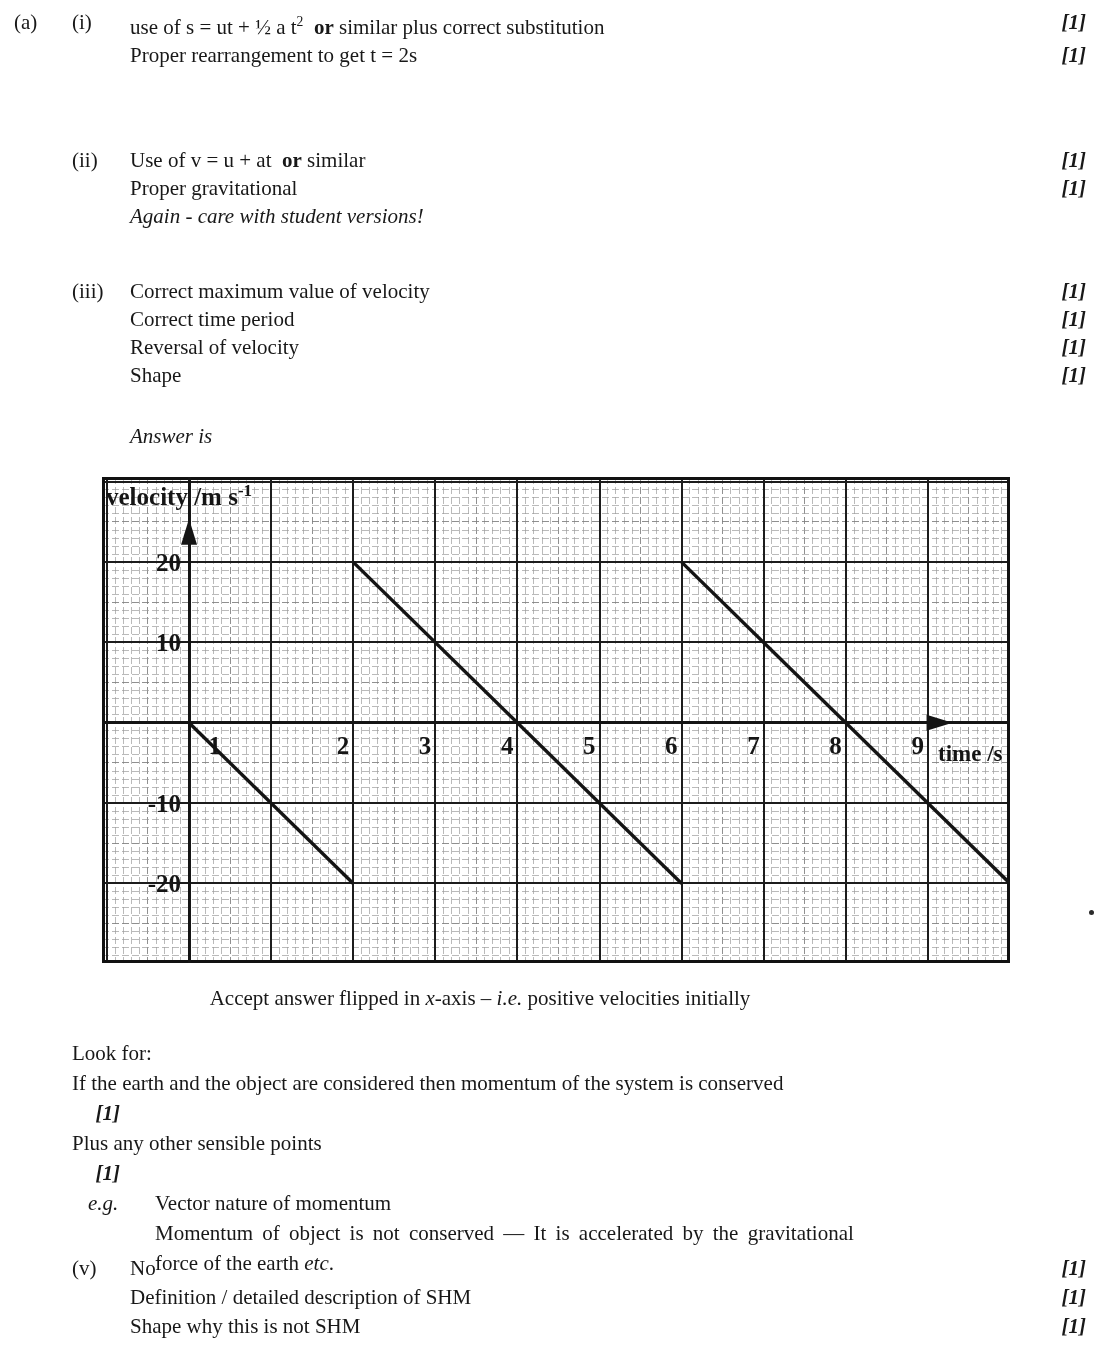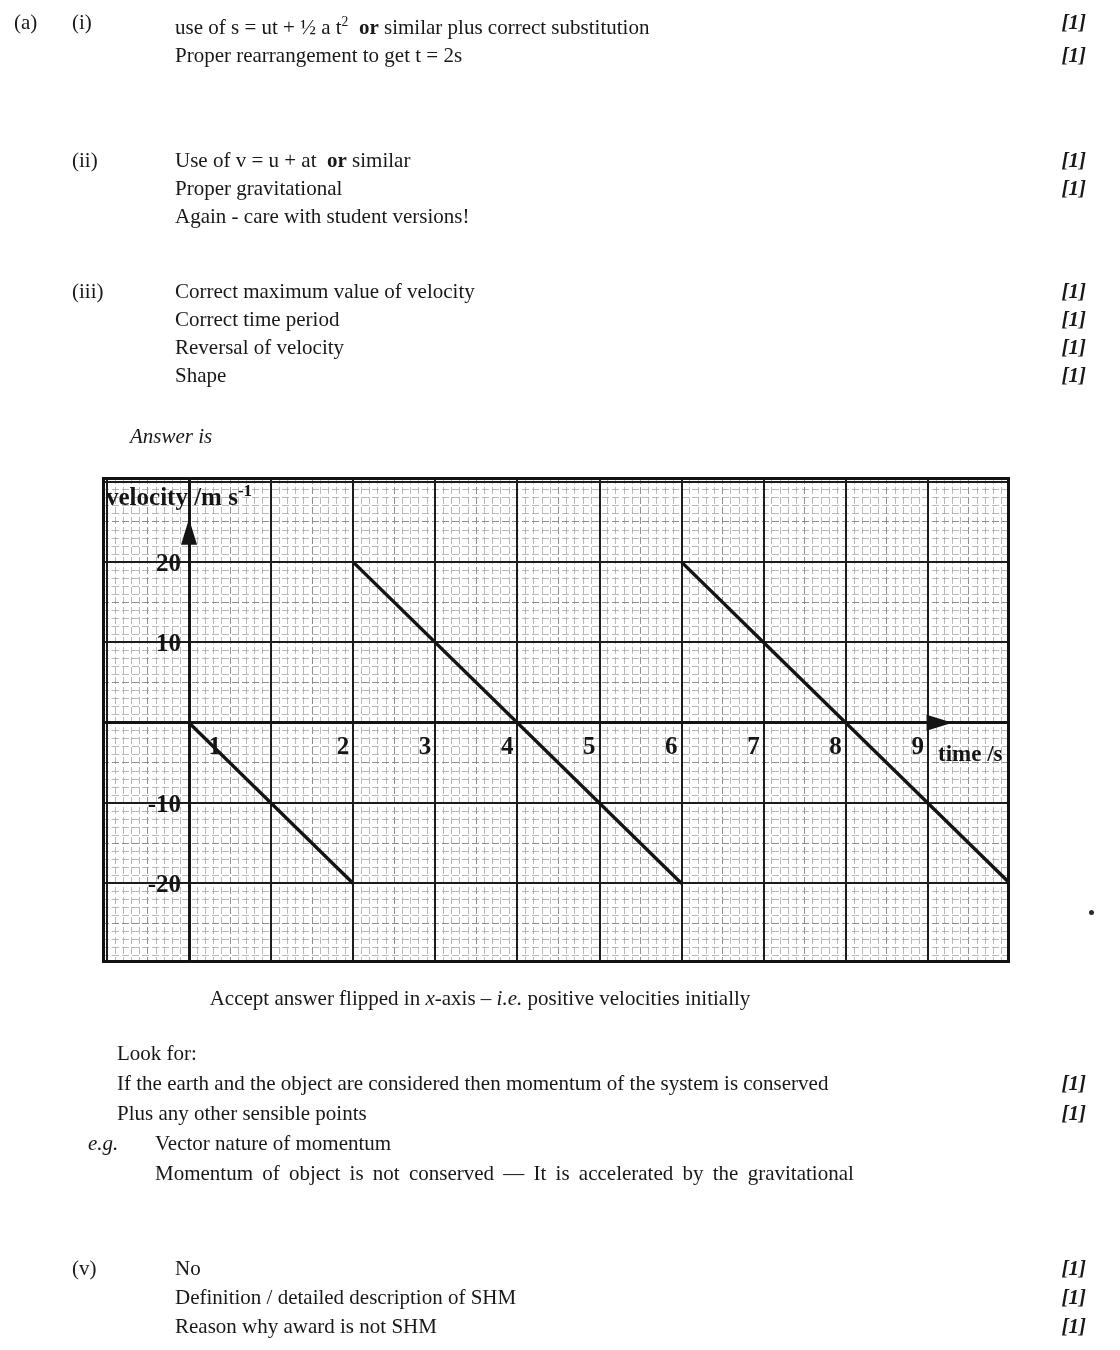--- a/index.html
+++ b/index.html
@@ -4,23 +4,23 @@
 <style>
   html,body{margin:0;padding:0;background:#d8d8d8;}
   .page{position:relative;width:1120px;height:1350px;background:#ffffff;
         font-family:"Liberation Serif","DejaVu Serif",serif;color:#181818;
         font-size:21px;overflow:hidden;}
   .part-label{position:absolute;left:14px;top:8px;line-height:28px;}
   .item{position:absolute;left:72px;width:1014px;display:flex;}
   .ilabel{width:58px;flex:none;line-height:28px;}
   .ibody{flex:1;min-width:0;}
   .mline{display:flex;line-height:28px;}
-  .lh30 .mline{line-height:30px;}
+  .lh30 .mline{line-height:30px;flex-direction:column;}
   .lh29 .mline{line-height:29px;align-items:flex-end;}
-  .mtext{flex:1;margin-left:45px;}
+  .mtext{flex:1;}
   .mark{width:48px;text-align:right;font-weight:bold;font-style:italic;flex:none;}
   .abs{position:absolute;}
   .note-italic{font-style:italic;line-height:28px;}
   .example{display:flex;line-height:30px;}
   .eg-label{width:67px;flex:none;font-style:italic;}
   .spread{word-spacing:4px;}
   .caption{position:absolute;left:0;top:984px;width:960px;text-align:center;line-height:28px;}
   .graph{position:absolute;left:102px;top:477px;width:908px;height:486px;}
   .stray-dot{position:absolute;left:1089px;top:910px;width:5px;height:5px;background:#2a2a2a;border-radius:50%;}
   sup{font-size:0.65em;}
@@ -51,21 +51,21 @@
     <div class="ibody">
       <div class="mline">
         <span class="mtext"><span>Use of v = u + at &nbsp;</span><span style="font-weight: bold;">or</span><span> similar</span></span>
         <span class="mark">[1]</span>
       </div>
       <div class="mline">
         <span class="mtext"><span>Proper gravitational</span></span>
         <span class="mark">[1]</span>
       </div>
       <div class="mline">
-        <span class="mtext"><span style="">Again - care with student versions!</span></span>
+        <span class="mtext"><span style="font-style: italic;">Again - care with student versions!</span></span>
         <span class="mark"></span>
       </div>
     </div>
   </div>
 
   <div class="item" style="top:277px">
     <span class="ilabel">(iii)</span>
     <div class="ibody">
       <div class="mline">
         <span class="mtext"><span>Correct maximum value of velocity</span></span>
@@ -299,37 +299,38 @@
       </div>
       <div class="mline">
         <span class="mtext"><span>Plus any other sensible points</span></span>
         <span class="mark">[1]</span>
       </div>
       <div class="example" style="margin-left:16px">
         <span class="eg-label">e.g.</span>
         <div>
           <div><span>Vector nature of momentum</span></div>
           <div class="spread"><span>Momentum of object is not conserved — It is accelerated by the gravitational</span></div>
+          <div><span>force of the earth </span><span style="font-style: italic;">etc</span><span>.</span></div>
         </div>
       </div>
     </div>
   </div>
 
   <div class="item lh29" style="top:1254px">
     <span class="ilabel">(v)</span>
     <div class="ibody">
       <div class="mline">
         <span class="mtext"><span>No</span></span>
         <span class="mark">[1]</span>
       </div>
       <div class="mline">
         <span class="mtext"><span>Definition / detailed description of SHM</span></span>
         <span class="mark">[1]</span>
       </div>
       <div class="mline">
-        <span class="mtext"><span>Reason why award is not SHM</span></span>
+        <span class="mtext"><span>Shape why this is not SHM</span></span>
         <span class="mark">[1]</span>
       </div>
     </div>
   </div>
 
   <div class="stray-dot"></div>
 </div>
 
 </body></html>

